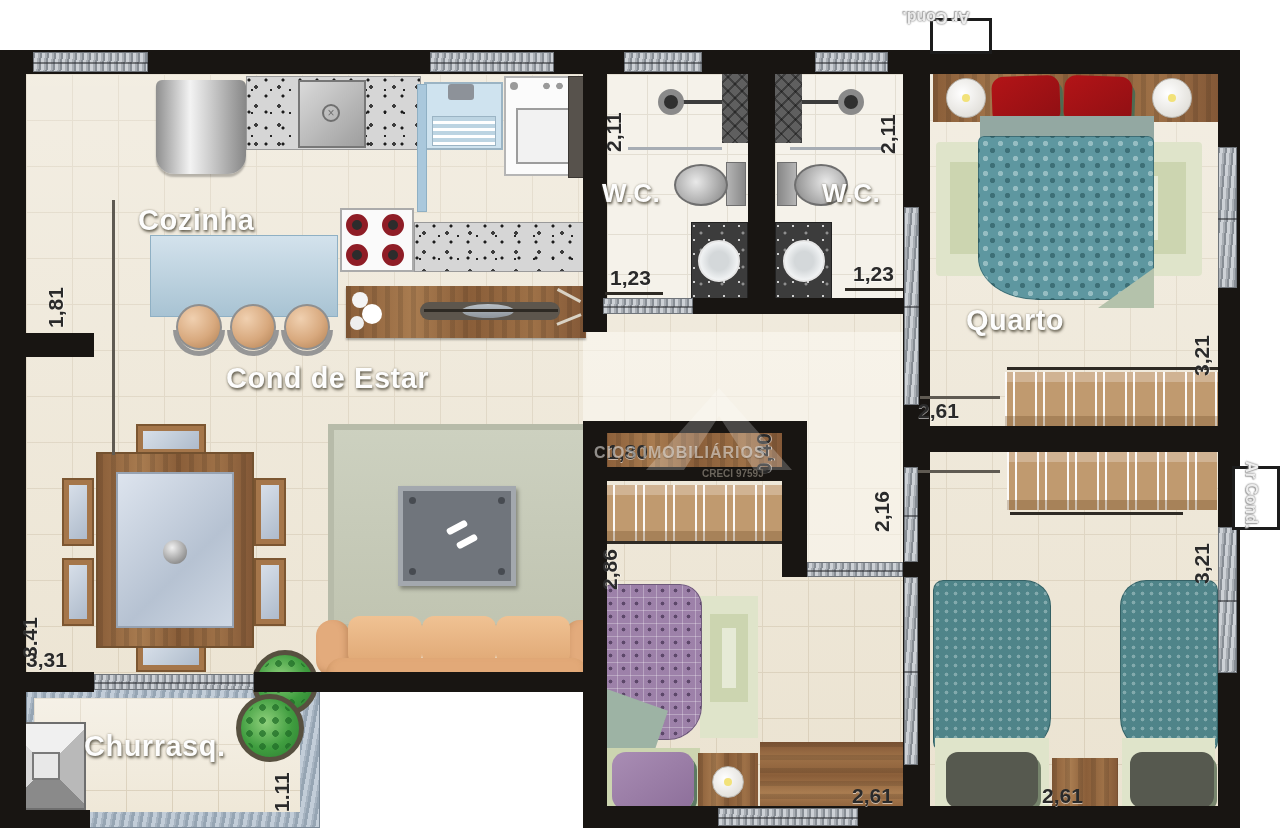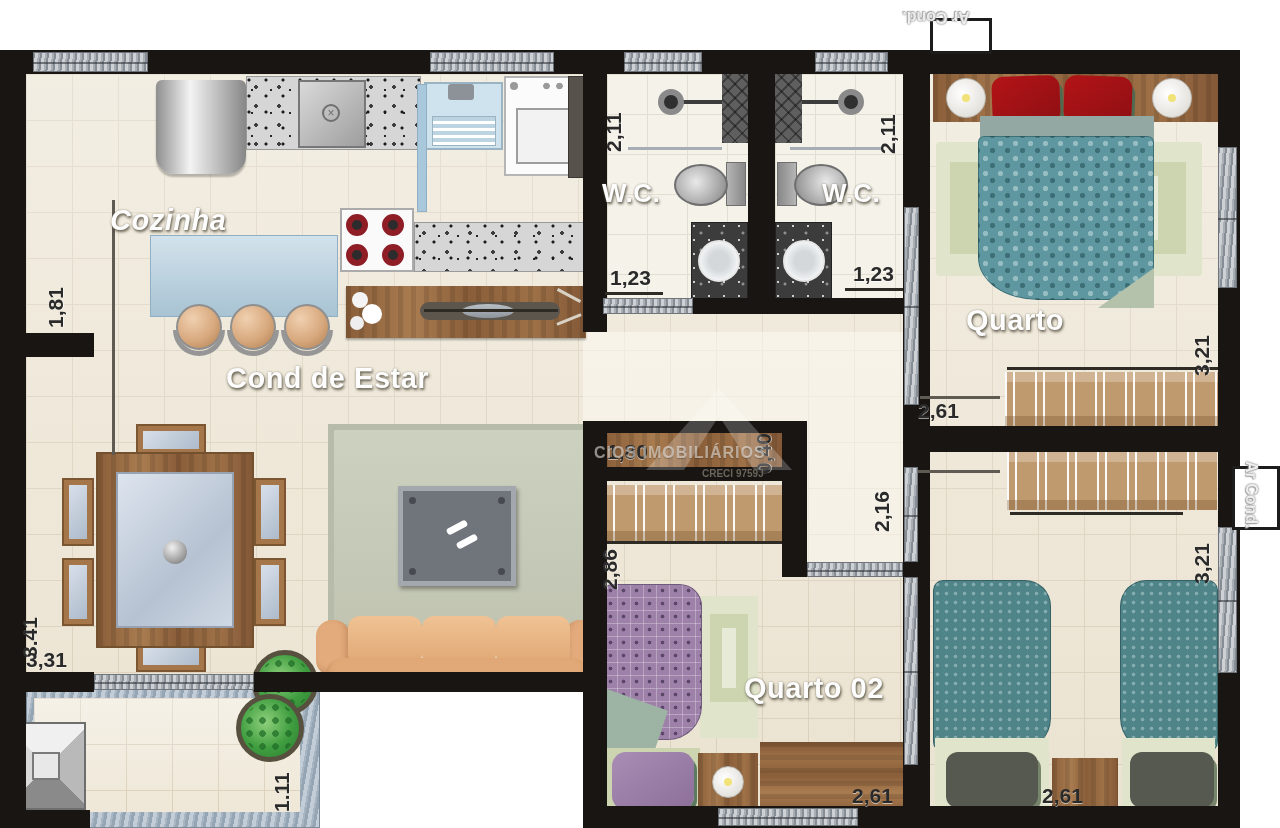--- a/index.html
+++ b/index.html
@@ -319,26 +319,26 @@
   <div class="win" style="left:904px;top:467px;width:14px;height:95px;"></div>
   <div class="win" style="left:904px;top:577px;width:14px;height:188px;"></div>
   <div class="win" style="left:807px;top:562px;width:96px;height:15px;"></div>
 
   <div class="thin" style="left:112px;top:200px;width:3px;height:255px;"></div>
   <div class="thin" style="left:920px;top:396px;width:80px;height:3px;"></div>
   <div class="thin" style="left:918px;top:470px;width:82px;height:3px;"></div>
   <div class="dimline" style="left:605px;top:292px;width:58px;height:3px;"></div>
   <div class="dimline" style="left:845px;top:288px;width:58px;height:3px;"></div>
 
-  <div class="room-label" style="left:110px;top:204px;font-style:italic;">Cozinha</div>
+  <div class="room-label" style="left:138px;top:204px;">Cozinha</div>
   <div class="room-label" style="left:226px;top:362px;">Cond de Estar</div>
   <div class="room-label wc-label" style="left:602px;top:178px;">W.C.</div>
   <div class="room-label wc-label" style="left:822px;top:178px;">W.C.</div>
   <div class="room-label" style="left:966px;top:304px;">Quarto</div>
-  <div class="room-label" style="left:744px;top:672px;">Quarto 02</div>
+  <div class="room-label" style="left:84px;top:730px;">Churrasq.</div>
 
   <div class="dim v" style="left:44px;top:252px;height:76px;">1,81</div>
   <div class="dim v" style="left:602px;top:98px;height:54px;">2,11</div>
   <div class="dim" style="left:610px;top:266px;">1,23</div>
   <div class="dim v" style="left:876px;top:100px;height:54px;">2,11</div>
   <div class="dim" style="left:853px;top:262px;">1,23</div>
   <div class="dim v" style="left:1190px;top:320px;height:56px;">3,21</div>
   <div class="dim" style="left:918px;top:399px;">2,61</div>
   <div class="dim" style="left:607px;top:440px;">1,80</div>
   <div class="dim v" style="left:752px;top:424px;height:50px;">0,40</div>

